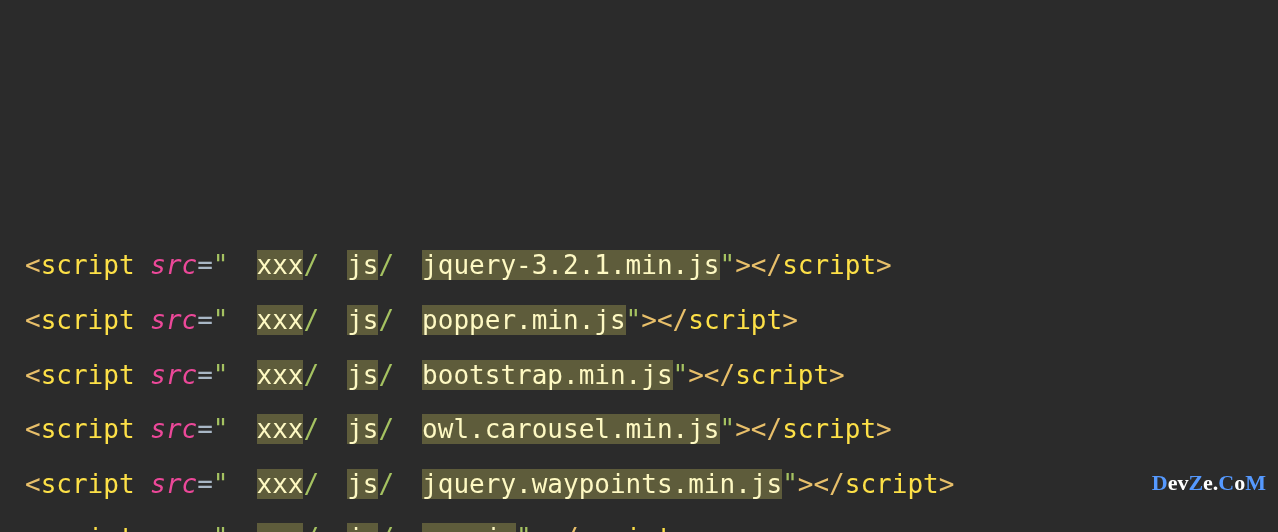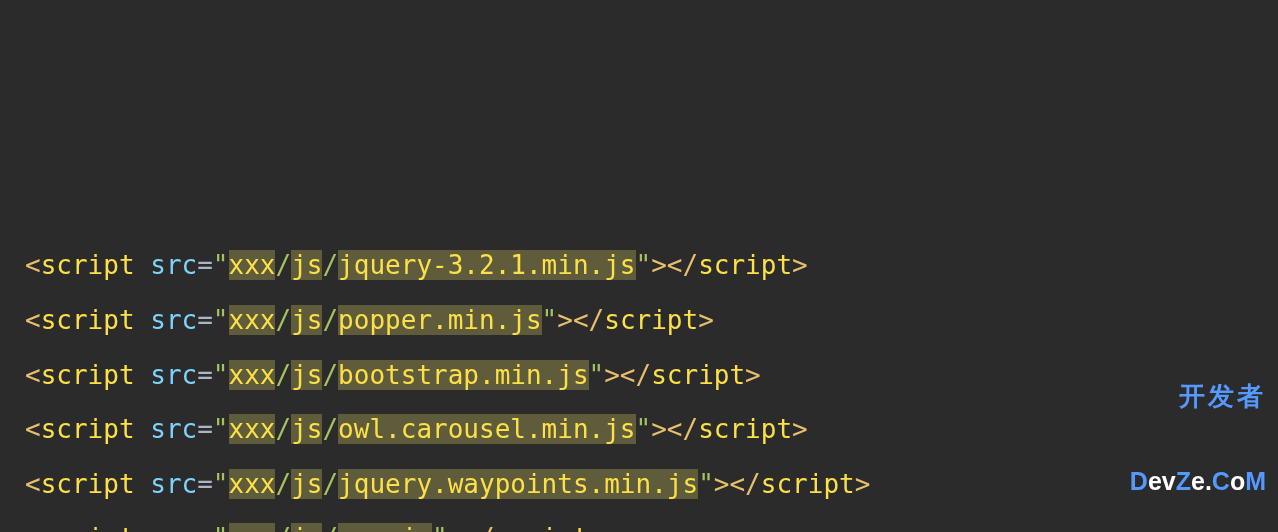--- a/index.html
+++ b/index.html
@@ -22,64 +22,66 @@
     .code-line {
       display: block;
     }
     .tag-bracket {
       color: #e8bf6a;
     }
     .tag-name {
       color: #fde047;
     }
     .attr-name {
-      color: #7dd3fc;
+      color: #ec4899;
+      font-style: italic;
     }
     .attr-equals {
       color: #a9b7c6;
     }
     .attr-quote {
       color: #a5c261;
     }
     .attr-value {
       color: #a5c261;
     }
     .attr-value-hl {
-      color: #fde047;
+      color: #fef9c3;
       background-color: #5e5c3b;
+      margin-left: 28px;
     }
     .watermark {
       position: absolute;
       bottom: 8px;
       right: 12px;
       text-align: right;
       line-height: 1.1;
       font-family: sans-serif;
     }
     .watermark-top {
       color: #5599ff;
       font-size: 26px;
       font-weight: bold;
       letter-spacing: 3px;
     }
     .watermark-bottom {
       color: #ffffff;
-      font-size: 25px;
+      font-size: 22px;
       font-weight: bold;
+      font-family: Liberation Serif, serif;
     }
     .watermark-bottom .blue-letter {
       color: #5599ff;
     }
   </style>
 </head>
 <body>
 
 
 
 <div id="code-container"><div class="code-line"><span class="tag-bracket">&lt;</span><span class="tag-name">script</span> <span class="attr-name">src</span><span class="attr-equals">=</span><span class="attr-quote">"</span><span class="attr-value-hl">xxx</span><span class="attr-value">/</span><span class="attr-value-hl">js</span><span class="attr-value">/</span><span class="attr-value-hl">jquery-3.2.1.min.js</span><span class="attr-quote">"</span><span class="tag-bracket">&gt;&lt;/</span><span class="tag-name">script</span><span class="tag-bracket">&gt;</span></div><div class="code-line"><span class="tag-bracket">&lt;</span><span class="tag-name">script</span> <span class="attr-name">src</span><span class="attr-equals">=</span><span class="attr-quote">"</span><span class="attr-value-hl">xxx</span><span class="attr-value">/</span><span class="attr-value-hl">js</span><span class="attr-value">/</span><span class="attr-value-hl">popper.min.js</span><span class="attr-quote">"</span><span class="tag-bracket">&gt;&lt;/</span><span class="tag-name">script</span><span class="tag-bracket">&gt;</span></div><div class="code-line"><span class="tag-bracket">&lt;</span><span class="tag-name">script</span> <span class="attr-name">src</span><span class="attr-equals">=</span><span class="attr-quote">"</span><span class="attr-value-hl">xxx</span><span class="attr-value">/</span><span class="attr-value-hl">js</span><span class="attr-value">/</span><span class="attr-value-hl">bootstrap.min.js</span><span class="attr-quote">"</span><span class="tag-bracket">&gt;&lt;/</span><span class="tag-name">script</span><span class="tag-bracket">&gt;</span></div><div class="code-line"><span class="tag-bracket">&lt;</span><span class="tag-name">script</span> <span class="attr-name">src</span><span class="attr-equals">=</span><span class="attr-quote">"</span><span class="attr-value-hl">xxx</span><span class="attr-value">/</span><span class="attr-value-hl">js</span><span class="attr-value">/</span><span class="attr-value-hl">owl.carousel.min.js</span><span class="attr-quote">"</span><span class="tag-bracket">&gt;&lt;/</span><span class="tag-name">script</span><span class="tag-bracket">&gt;</span></div><div class="code-line"><span class="tag-bracket">&lt;</span><span class="tag-name">script</span> <span class="attr-name">src</span><span class="attr-equals">=</span><span class="attr-quote">"</span><span class="attr-value-hl">xxx</span><span class="attr-value">/</span><span class="attr-value-hl">js</span><span class="attr-value">/</span><span class="attr-value-hl">jquery.waypoints.min.js</span><span class="attr-quote">"</span><span class="tag-bracket">&gt;&lt;/</span><span class="tag-name">script</span><span class="tag-bracket">&gt;</span></div><div class="code-line"><span class="tag-bracket">&lt;</span><span class="tag-name">script</span> <span class="attr-name">src</span><span class="attr-equals">=</span><span class="attr-quote">"</span><span class="attr-value-hl">xxx</span><span class="attr-value">/</span><span class="attr-value-hl">js</span><span class="attr-value">/</span><span class="attr-value-hl">aos.js</span><span class="attr-quote">"</span><span class="tag-bracket">&gt;&lt;/</span><span class="tag-name">script</span><span class="tag-bracket">&gt;</span></div></div>
 
 <div class="watermark">
-  <div class="watermark-top">开发者</div>
   <div class="watermark-bottom"><span class="blue-letter">D</span><span>ev</span><span class="blue-letter">Z</span><span>e</span><span>.</span><span class="blue-letter">C</span><span>o</span><span class="blue-letter">M</span></div>
 </div>
 
 
 
 
 </body></html>

